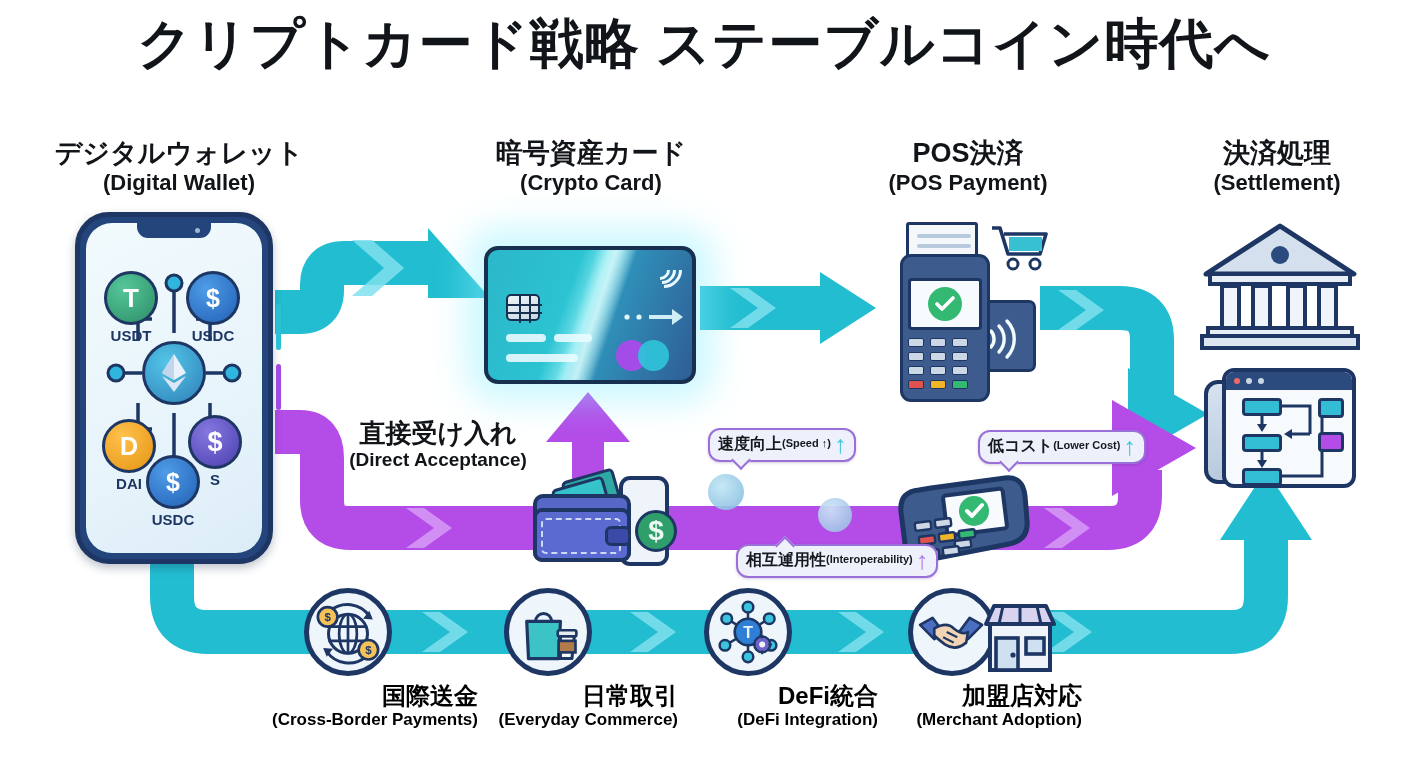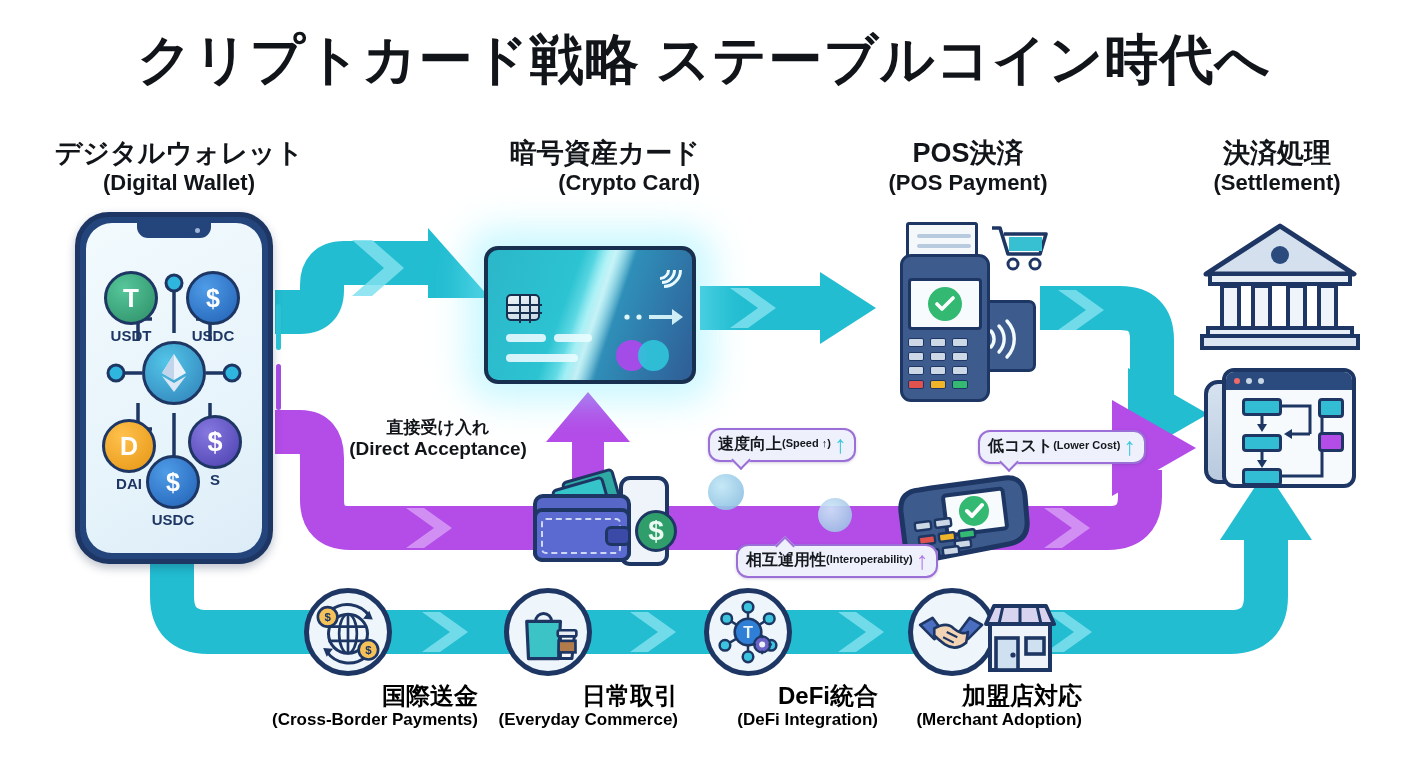--- a/index.html
+++ b/index.html
@@ -4,21 +4,21 @@
 <style>
   html,body{margin:0;padding:0;background:#ffffff;}
   body{width:1408px;height:768px;overflow:hidden;
        font-family:"Liberation Sans","DejaVu Sans",sans-serif;}
   #stage{position:relative;width:1408px;height:768px;background:#fff;}
 
   .abs{position:absolute;}
 
   
   #title{
-    position:absolute;left:0;top:24px;width:1408px;text-align:center;
+    position:absolute;left:0;top:8px;width:1408px;text-align:center;
     font-size:54px;font-weight:bold;color:#111418;letter-spacing:1px;
     white-space:nowrap;
   }
 
   
   .colhead{position:absolute;text-align:center;color:#111418;line-height:1.18;}
   .colhead .jp{font-size:27px;font-weight:bold;display:block;}
   .colhead .en{font-size:22px;font-weight:bold;display:block;}
 
   
@@ -178,21 +178,21 @@
       <polygon points="648,612 676,632 648,652 630,652 658,632 630,612" fill="#7fe0ee" opacity=".85"></polygon>
       <polygon points="856,612 884,632 856,652 838,652 866,632 838,612" fill="#7fe0ee" opacity=".85"></polygon>
       <polygon points="1064,612 1092,632 1064,652 1046,652 1074,632 1046,612" fill="#7fe0ee" opacity=".85"></polygon>
     </g>
   </svg>
 
   <div class="colhead" style="left:50px;top:138px;width:258px;">
     <span class="jp">デジタルウォレット</span>
     <span class="en">(Digital Wallet)</span>
   </div>
-  <div class="colhead" style="left:442px;top:138px;width:258px;text-align:right;">
+  <div class="colhead" style="left:462px;top:138px;width:258px;">
     <span class="jp">暗号資産カード</span>
     <span class="en">(Crypto Card)</span>
   </div>
   <div class="colhead" style="left:840px;top:138px;width:256px;">
     <span class="jp">POS決済</span>
     <span class="en">(POS Payment)</span>
   </div>
   <div class="colhead" style="left:1152px;top:138px;width:250px;">
     <span class="jp">決済処理</span>
     <span class="en">(Settlement)</span>
@@ -358,21 +358,21 @@
       </svg>
       <div class="fnode" style="left:16px;top:26px;width:40px;height:18px;background:#33bdd4;"></div>
       <div class="fnode" style="left:16px;top:62px;width:40px;height:18px;background:#33bdd4;"></div>
       <div class="fnode" style="left:16px;top:96px;width:40px;height:18px;background:#33bdd4;"></div>
       <div class="fnode" style="left:92px;top:26px;width:26px;height:20px;background:#33bdd4;"></div>
       <div class="fnode" style="left:92px;top:60px;width:26px;height:20px;background:#b44ce8;"></div>
     </div>
   </div>
 
   <div class="colhead" style="left:338px;top:418px;width:200px;">
-    <span class="jp" style="font-size:17px;">直接受け入れ</span>
+    <span class="jp" style="font-size:26px;">直接受け入れ</span>
     <span class="en" style="font-size:19px;">(Direct Acceptance)</span>
   </div>
 
   <div class="abs" id="midwallet">
     <div class="mp-body"></div>
     <div class="w-card" style="left:38px;top:4px;width:54px;height:40px;background:#2fa9a4;transform:rotate(-16deg);"></div>
     <div class="w-card" style="left:28px;top:12px;width:54px;height:40px;background:#35c4c9;transform:rotate(-16deg);"></div>
     <div class="w-body"></div>
     <div class="w-flap"></div>
     <div class="w-dash"></div>

